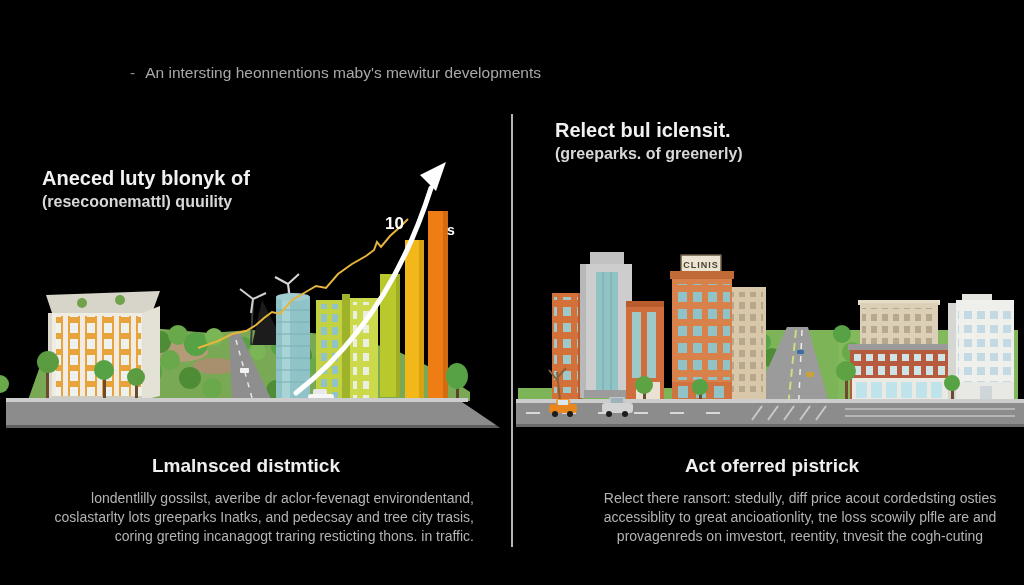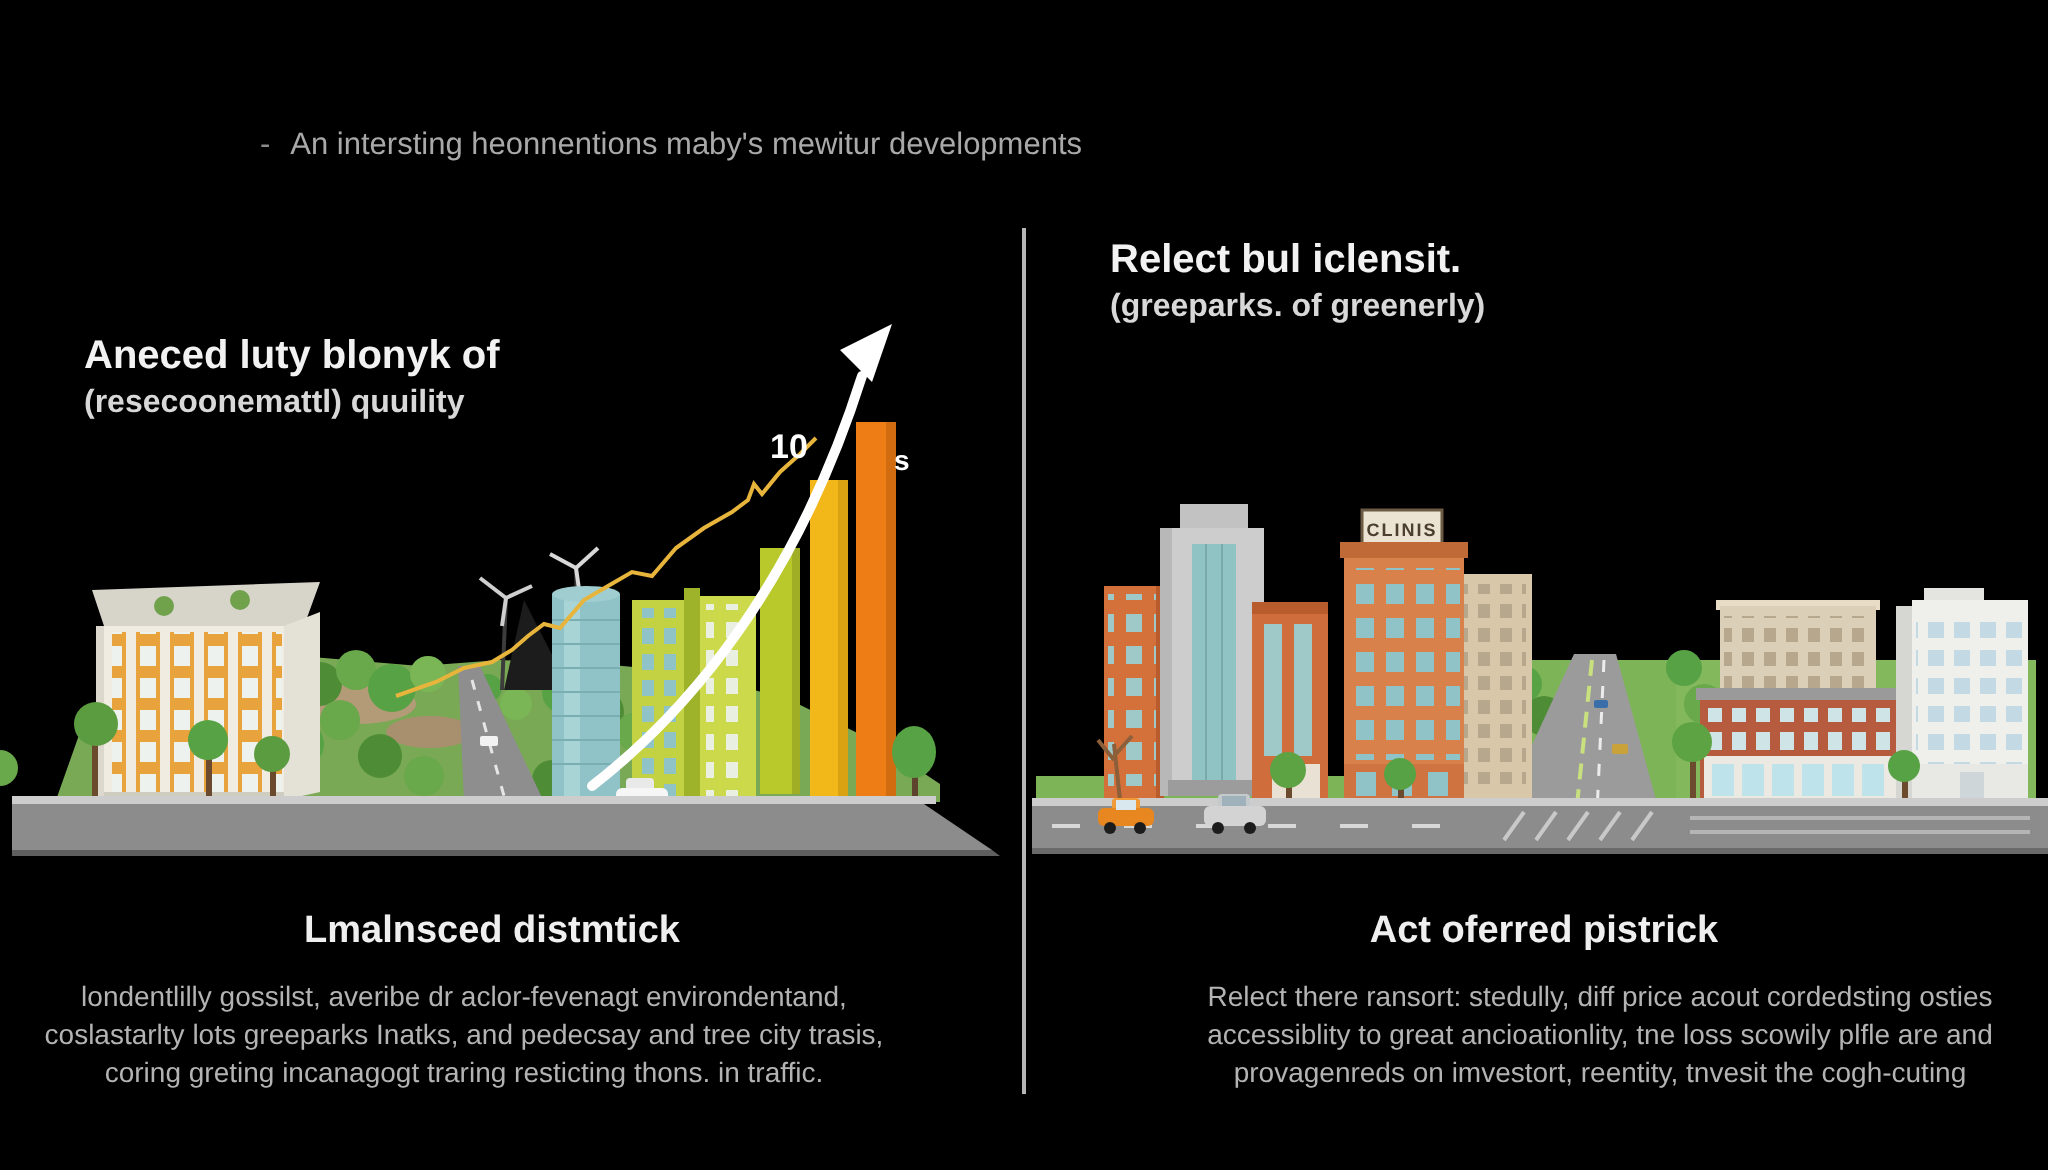--- a/index.html
+++ b/index.html
@@ -15,21 +15,21 @@
   .rp .panel-heading,.rp .panel-subheading{left:555px;}
   .divider{position:absolute;left:511px;top:114px;width:2px;height:433px;background:#c9c9c9;opacity:.9;}
   .scene{position:absolute;top:150px;height:290px;width:512px;}
   .scene.left{left:0;}
   .scene.right{left:512px;}
   .footer-heading{position:absolute;top:455px;width:512px;text-align:center;
                   font-size:19px;font-weight:bold;color:#efefef;}
   .footer-heading.l{left:-10px;}
   .footer-heading.r{left:516px;}
   .footer-body{position:absolute;top:489px;font-size:14px;line-height:1.34;color:#b3b3b3;text-align:center;}
-  .footer-body.l{left:7px;width:450px;}
+  .footer-body.l{left:24px;width:450px;text-align:right;}
   .footer-body.r{left:576px;width:448px;}
   svg text{font-family:"Liberation Sans",sans-serif;}
 </style>
 </head>
 <body>
 
 <div class="stage">
 
   <div class="subtitle">
     <span class="dash">-</span><span>An intersting heonnentions maby's mewitur developments</span>

